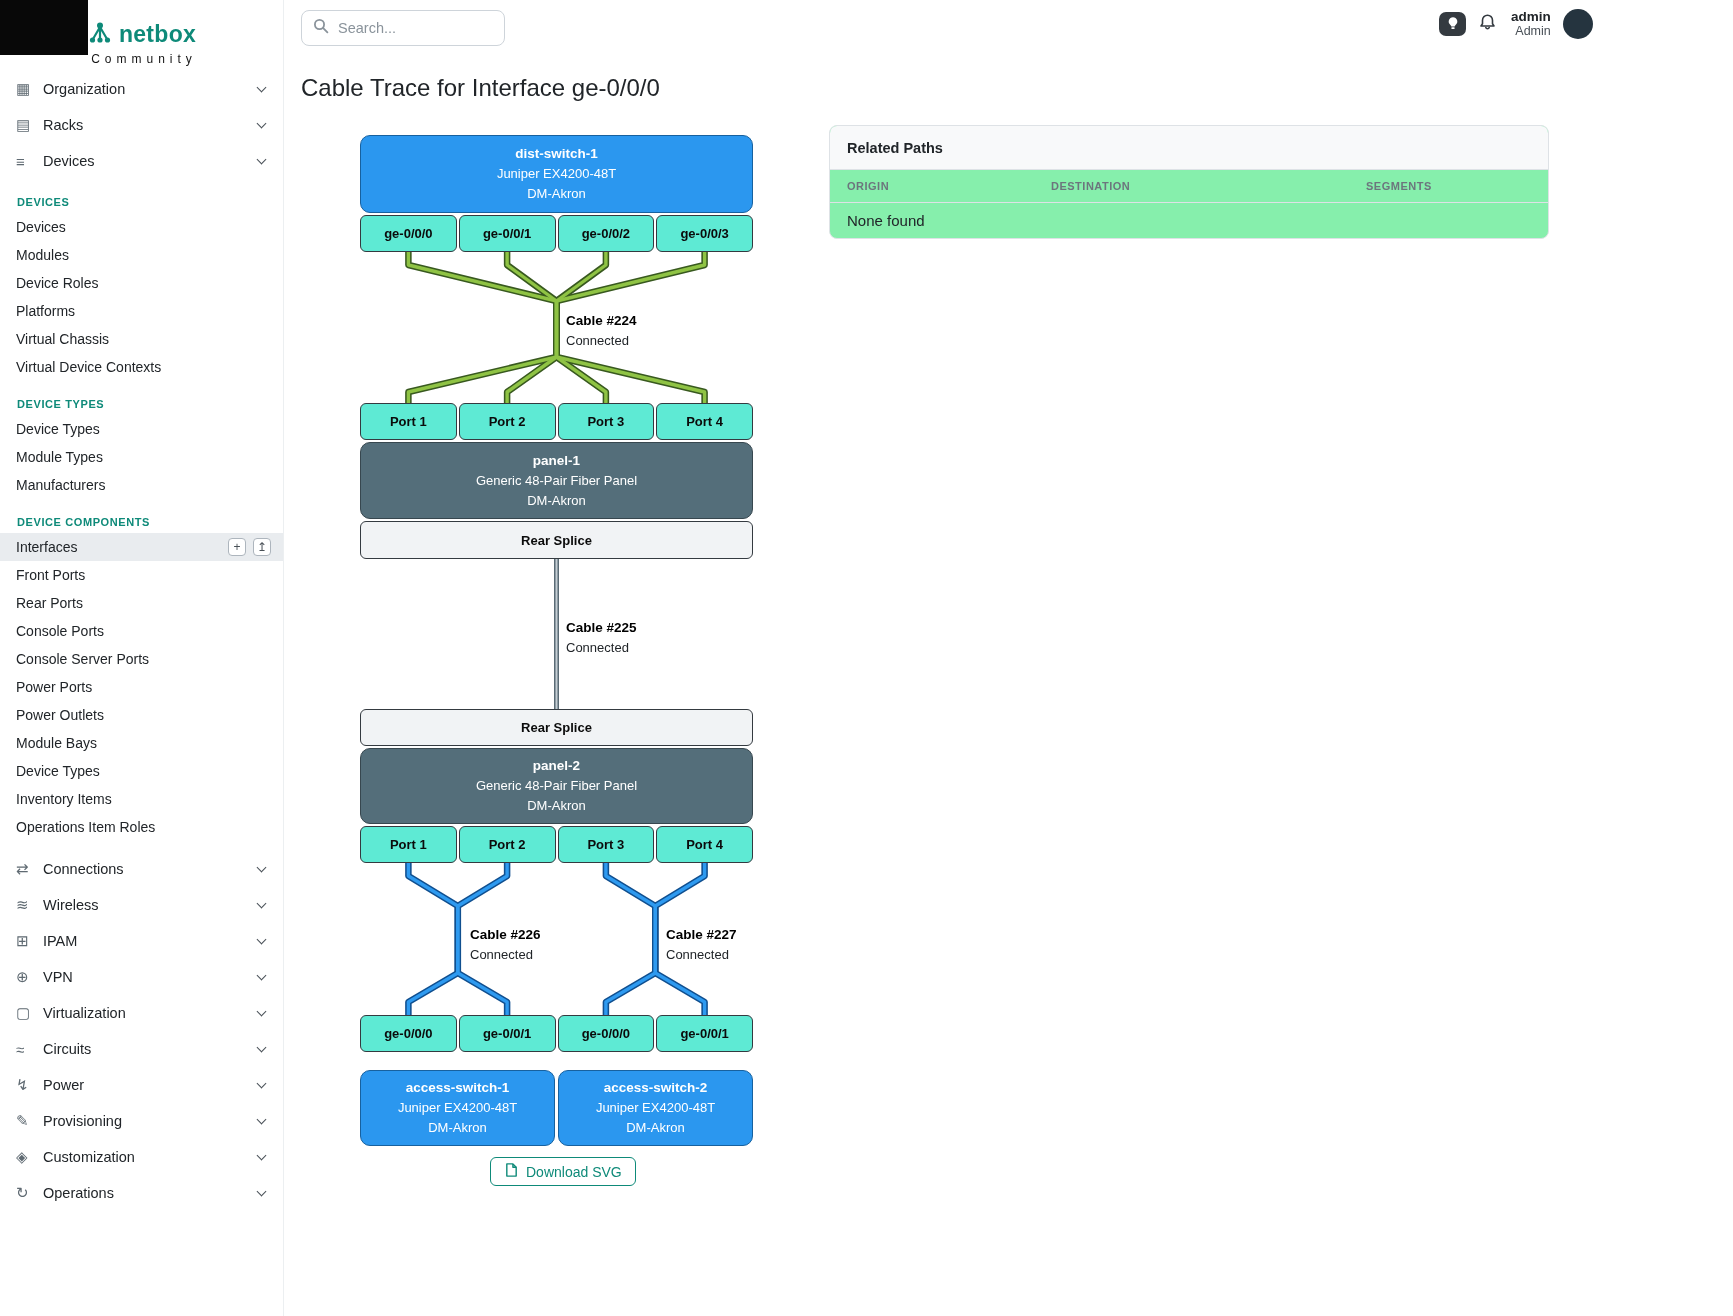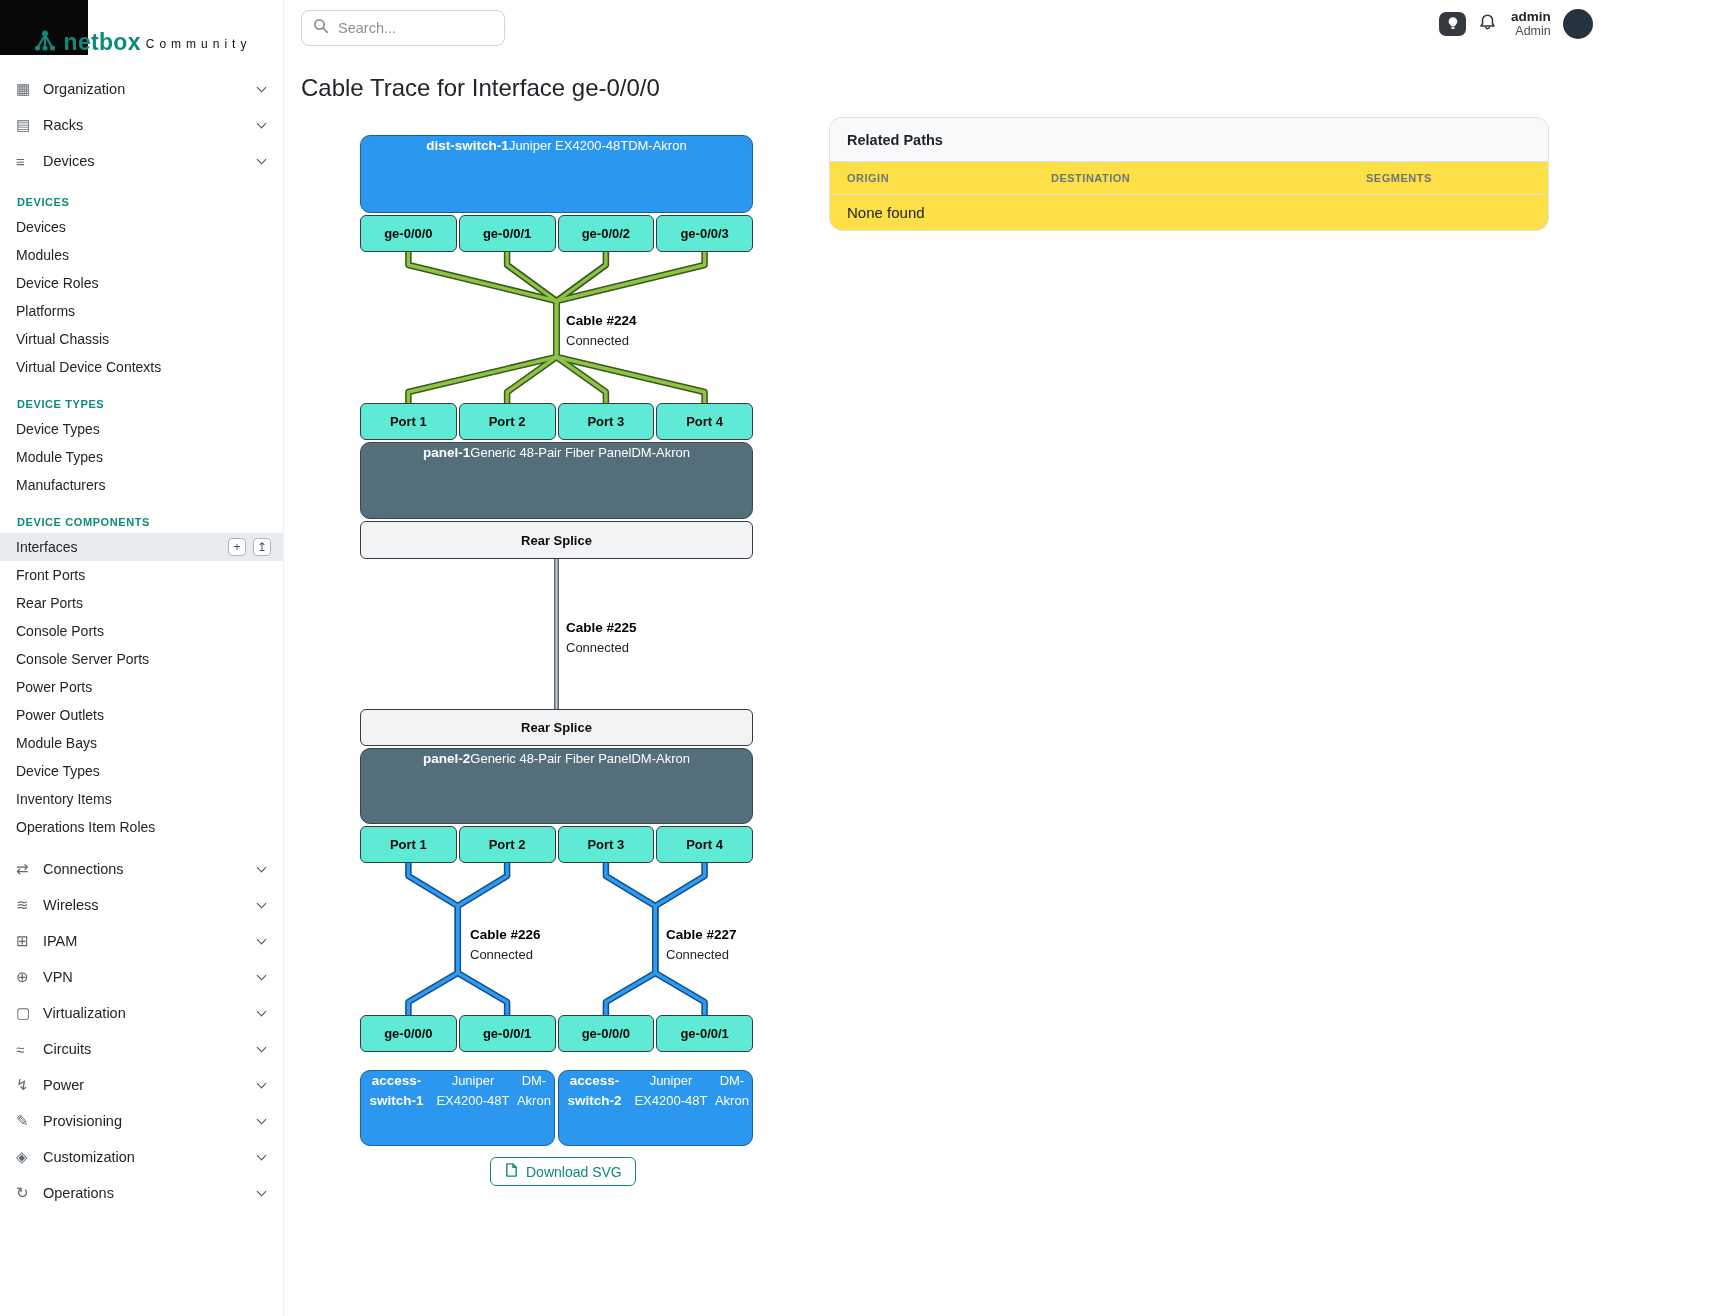--- a/index.html
+++ b/index.html
@@ -4,21 +4,21 @@
 <style>
   * { box-sizing: border-box; margin: 0; padding: 0; }
   html, body { width: 1733px; height: 1316px; overflow: hidden; background: #fff;
     font-family: "Liberation Sans", sans-serif; color: #212529; }
   .app { display: flex; width: 1733px; height: 1316px; }
 
   
   .sidebar { flex: 0 0 284px; width: 284px; background: #fff; border-right: 1px solid #eceff1;
     position: relative; overflow: hidden; }
   .corner-artifact { position: absolute; left: 0; top: 0; width: 88px; height: 55px; background: #080808; }
-  .logo-block { height: 71px; display: flex; align-items: center;
+  .logo-block { height: 71px; display: flex; flex-direction: column; align-items: center;
     justify-content: center; padding-top: 14px; position: relative; }
   .logo-row { display: flex; align-items: center; gap: 6px; }
   .logo-text { font-size: 23px; font-weight: bold; color: #0e8a79; letter-spacing: .3px; }
   .logo-sub { font-size: 12px; letter-spacing: 5px; color: #141414; margin-top: 2px; padding-left: 5px; }
   .nav-item { height: 36px; display: flex; align-items: center; padding: 0 18px 0 16px;
     font-size: 14.5px; color: #212529; cursor: pointer; }
   .nav-item .glyph { width: 27px; color: #5f6a72; font-size: 15px; }
   .chev { width: 7px; height: 7px; border-right: 1.6px solid #49505
 7; border-bottom: 1.6px solid #495057; border-right: 1.6px solid #495057;
     transform: rotate(45deg); margin-left: auto; margin-top: -4px; }
@@ -48,21 +48,21 @@
   .user-text { text-align: right; line-height: 15px; cursor: pointer; margin-left: 2px; }
   .user-name { font-size: 13.5px; font-weight: bold; color: #212529; }
   .user-role { font-size: 12.5px; color: #495057; }
   .avatar { width: 30px; height: 30px; border-radius: 50%; background: #25343f; cursor: pointer; }
   .page-title { position: absolute; left: 17px; top: 74px; font-size: 24px; font-weight: 500; color: #212529; }
 
   
   .trace { position: absolute; left: 76px; top: 135px; width: 394px; height: 1062px; }
   .cable-svg { position: absolute; left: 0; top: 0; pointer-events: none; }
   .node { position: absolute; left: 0; width: 393px; border-radius: 10px; color: #fff; text-align: center;
-    display: flex; flex-direction: row; justify-content: center; line-height: 20px; cursor: pointer; }
+    display: flex; flex-direction: column; justify-content: center; line-height: 20px; cursor: pointer; }
   .node .n-name { font-weight: bold; font-size: 13.5px; }
   .node .n-sub { font-size: 13px; }
   .node.blue { background: #2b97ef; border: 1.5px solid #17619f; }
   .node.slate { background: #546e7a; border: 1.5px solid #37474f; }
   .port-row { position: absolute; left: 0; width: 393px; display: flex; gap: 2px; }
   .port { flex: 1; height: 37px; background: #5eead4; border: 1.5px solid #343a40; border-radius: 6px;
     display: flex; align-items: center; justify-content: center;
     font-size: 13px; font-weight: bold; color: #0b0b0b; cursor: pointer; }
   .wide-port { position: absolute; left: 0; width: 393px; height: 38px; background: #f1f3f5;
     border: 1.5px solid #343a40; border-radius: 6px; display: flex; align-items: center; justify-content: center;
@@ -71,22 +71,22 @@
   .cable-label .c-name { font-weight: bold; font-size: 13.5px; color: #000; }
   .cable-label .c-status { font-size: 13px; color: #212529; }
   .bottom-devices { position: absolute; left: 0; top: 921px; width: 393px; display: flex; gap: 3px; margin-top: 14px; }
   .bottom-devices .node { position: static; width: auto; flex: 1; height: 76px; }
   .dl-btn { position: absolute; left: 130px; top: 1022px; height: 29px; padding: 0 13px;
     background: #fff; border: 1px solid #0e8a79; border-radius: 6px; color: #0e8a79;
     display: flex; align-items: center; gap: 7px; font-size: 14px; cursor: pointer;
     font-family: "Liberation Sans", sans-serif; }
 
   
-  .card { position: absolute; left: 545px; top: 117px; width: 720px; background: #fde047;
-    border: 1px solid #dee2e6; border-radius: 13px; overflow: hidden; }
+  .card { position: absolute; left: 545px; top: 125px; width: 720px; background: #86efac;
+    border: 1px solid #dee2e6; border-radius: 8px; overflow: hidden; }
   .card-header { height: 44px; display: flex; align-items: center; padding: 0 17px;
     font-size: 14.5px; font-weight: bold; color: #212529; background: #f8f9fa; border-bottom: 1px solid #dee2e6; }
   .thead { display: flex; height: 33px; align-items: center; border-bottom: 1px solid #dee2e6; }
   .th { font-size: 11px; font-weight: bold; letter-spacing: .5px; color: #6c757d; }
   .th.c1 { width: 192px; padding-left: 17px; }
   .th.c2 { width: 344px; padding-left: 29px; }
   .th.c3 { flex: 1; }
   .trow { height: 35px; display: flex; align-items: center; padding-left: 17px; font-size: 15px; color: #212529; }
 </style>
 </head>

